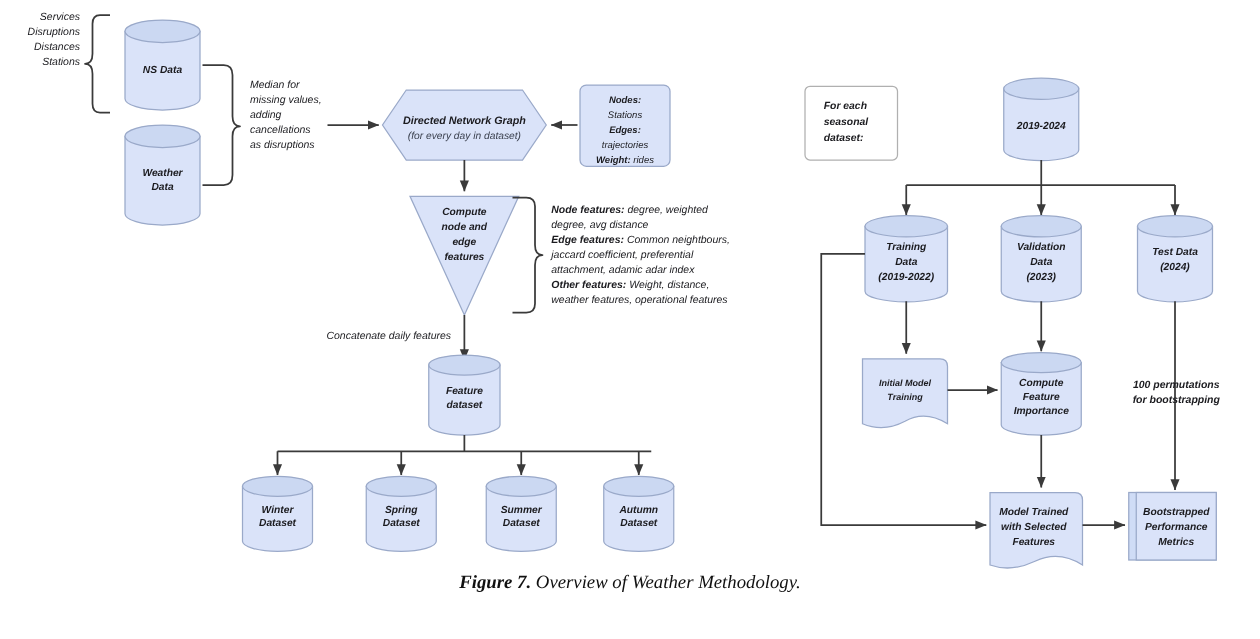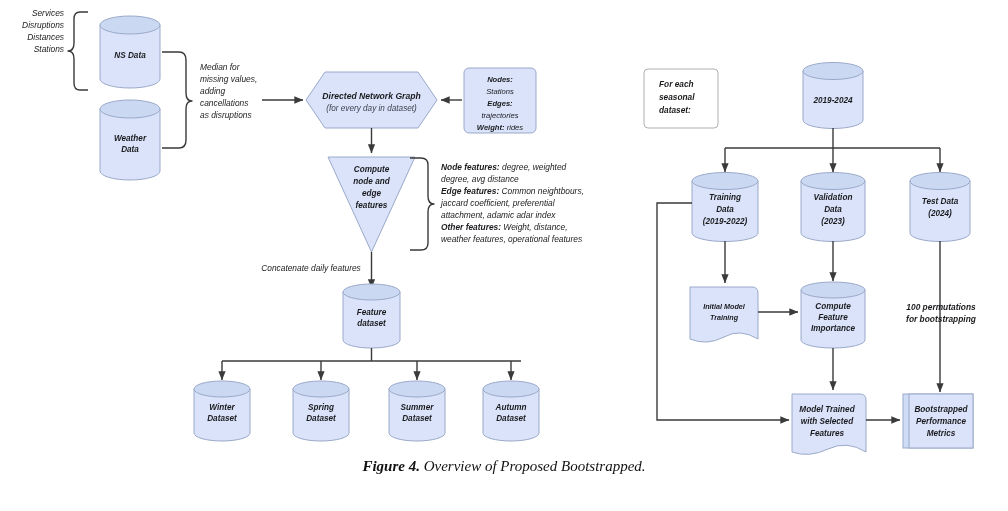--- a/index.html
+++ b/index.html
@@ -239,17 +239,17 @@
     <rect class="shp-stack" x="903" y="394" width="70" height="54"></rect>
     <rect class="shp" x="909" y="394" width="64" height="54"></rect>
     <text class="t-node" x="941" y="412">Bootstrapped</text>
     <text class="t-node" x="941" y="424">Performance</text>
     <text class="t-node" x="941" y="436">Metrics</text>
   </g>
 
 </svg>
 
 <div id="caption">
-  <b>Figure 4.</b>
-  <span>Overview of Proposed Bootstrapped.</span>
+  <b>Figure 7.</b>
+  <span>Overview of Weather Methodology.</span>
 </div>
 
 </div>
 
 </body></html>

